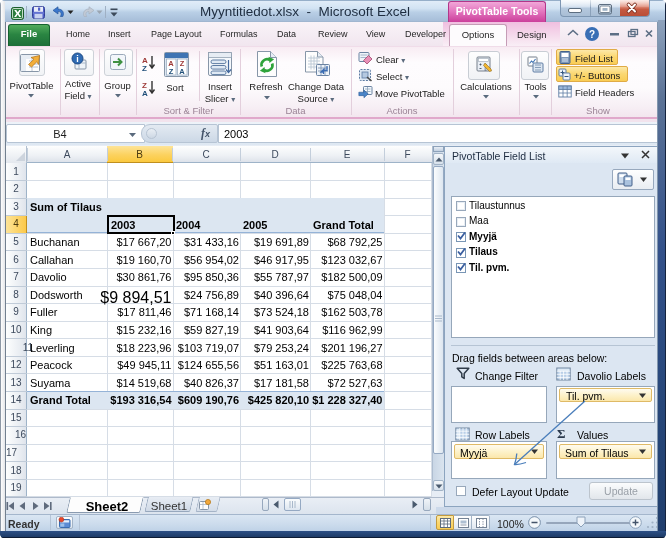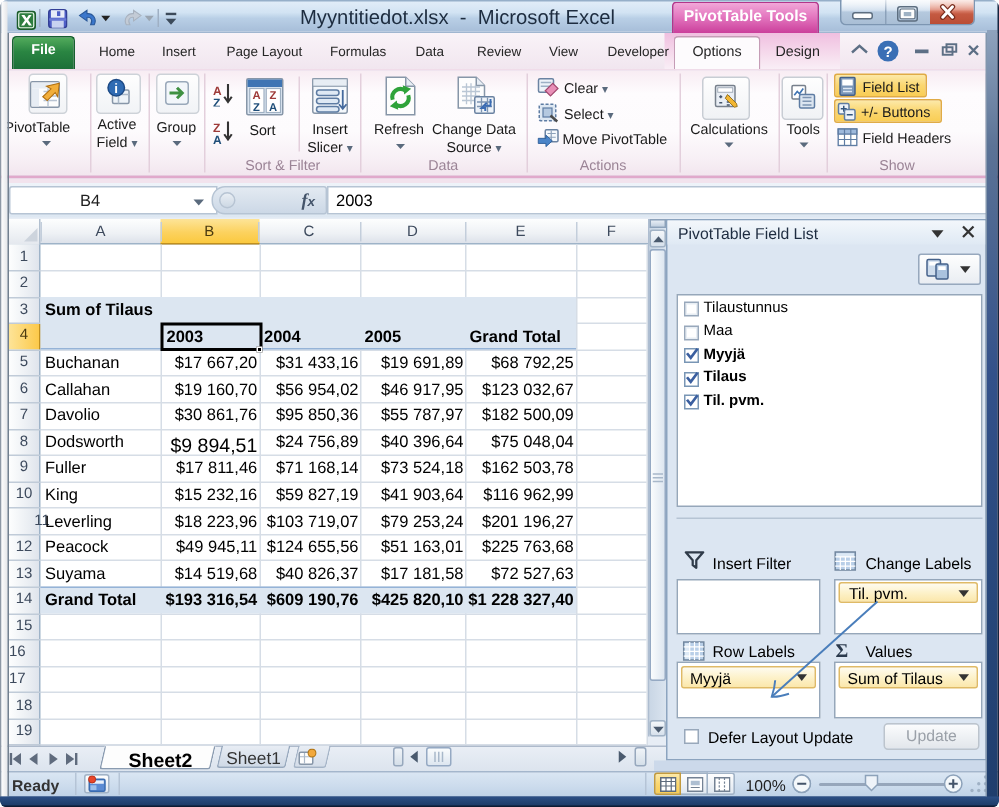--- a/index.html
+++ b/index.html
@@ -119,21 +119,21 @@
 <div class="abs" style="left:19px;top:49px;width:26px;height:27px;background:linear-gradient(#fefefe,#f1f3f6);border:1px solid #cdd2d8;border-radius:3px;"></div>
 <div class="abs" style="left:64px;top:49px;width:30px;height:27px;background:linear-gradient(#fefefe,#f1f3f6);border:1px solid #cdd2d8;border-radius:3px;"></div>
 <div class="abs" style="left:104px;top:49px;width:29px;height:27px;background:linear-gradient(#fefefe,#f1f3f6);border:1px solid #cdd2d8;border-radius:3px;"></div>
 <svg style="left:18px;top:50px;" width="26" height="26" viewBox="0 0 26 26">
  <rect x="2.5" y="4.5" width="19" height="17" rx="1" fill="#fdfdfd" stroke="#8796a8"></rect>
  <rect x="3" y="5" width="18" height="4" fill="#e7edf4"></rect>
  <rect x="3" y="9" width="5" height="12" fill="#e7edf4"></rect>
  <path d="M11 11 h9 M11 14 h9 M11 17 h9 M14 9 v12" stroke="#b9c4d2" stroke-width="1"></path>
  <path d="M21.5 5.5 L13 7.5 L16 9.2 L10.5 14.5 L13.5 17 L18.8 11.8 L20.5 14.5 Z" fill="#f2ae3a" stroke="#b06f10" stroke-width="0.7"></path>
 </svg>
-<div class="txt" style="left:3px;top:80px;width:57px;text-align:left;font-size:9.5px;color:#1a1a1a;">PivotTable</div>
+<div class="txt" style="left:3px;top:80px;width:57px;text-align:center;font-size:9.5px;color:#1a1a1a;">PivotTable</div>
 <svg style="left:27px;top:93px;" width="8" height="5" viewBox="0 0 8 5">
       <path d="M1 1 l6 0 l-3 3.4 z" fill="#5a6a7d"></path>
     </svg>
 
 <svg style="left:70px;top:52px;" width="20" height="20" viewBox="0 0 20 20">
  <rect x="5" y="8" width="11" height="9" rx="1" fill="#eef3f8" stroke="#8796a8"></rect>
  <path d="M5 11 h11 M9 8 v9" stroke="#aab8c8" stroke-width="1"></path>
  <circle cx="7.5" cy="6.5" r="5.5" fill="#2f6bb3" stroke="#1d4a85"></circle>
  <text x="7.5" y="10" font-size="9" font-weight="bold" fill="#fff" text-anchor="middle" font-family="Liberation Serif,serif">i</text>
 </svg>
@@ -322,21 +322,21 @@
 <div class="txt" style="left:6px;top:253.6px;width:20px;text-align:center;font-size:10px;color:#3d4a5d;">6</div>
 <div class="txt" style="left:6px;top:271.2px;width:20px;text-align:center;font-size:10px;color:#3d4a5d;">7</div>
 <div class="txt" style="left:6px;top:288.8px;width:20px;text-align:center;font-size:10px;color:#3d4a5d;">8</div>
 <div class="txt" style="left:6px;top:306.3px;width:20px;text-align:center;font-size:10px;color:#3d4a5d;">9</div>
 <div class="txt" style="left:6px;top:323.9px;width:20px;text-align:center;font-size:10px;color:#3d4a5d;">10</div>
 <div class="txt" style="left:6px;top:341.5px;width:44px;text-align:center;font-size:10px;color:#3d4a5d;">11</div>
 <div class="txt" style="left:6px;top:359.1px;width:20px;text-align:center;font-size:10px;color:#3d4a5d;">12</div>
 <div class="txt" style="left:6px;top:376.7px;width:20px;text-align:center;font-size:10px;color:#3d4a5d;">13</div>
 <div class="txt" style="left:6px;top:394.2px;width:20px;text-align:center;font-size:10px;color:#3d4a5d;">14</div>
 <div class="txt" style="left:6px;top:411.8px;width:20px;text-align:center;font-size:10px;color:#3d4a5d;">15</div>
-<div class="txt" style="left:6px;top:429.4px;width:20px;text-align:left;font-size:10px;color:#3d4a5d;">16</div>
+<div class="txt" style="left:6px;top:429.4px;width:20px;text-align:right;font-size:10px;color:#3d4a5d;">16</div>
 <div class="txt" style="left:6px;top:447.0px;width:20px;font-size:10px;color:#3d4a5d;">17</div>
 <div class="txt" style="left:6px;top:464.6px;width:20px;text-align:center;font-size:10px;color:#3d4a5d;">18</div>
 <div class="txt" style="left:6px;top:482.1px;width:20px;text-align:center;font-size:10px;color:#3d4a5d;">19</div>
 <div class="abs" style="left:27px;top:180.0px;width:404px;height:1px;background:#d6dde6;"></div>
 <div class="abs" style="left:27px;top:197.6px;width:404px;height:1px;background:#d6dde6;"></div>
 <div class="abs" style="left:27px;top:215.2px;width:404px;height:1px;background:#d6dde6;"></div>
 <div class="abs" style="left:27px;top:232.7px;width:404px;height:1px;background:#d6dde6;"></div>
 <div class="abs" style="left:27px;top:250.3px;width:404px;height:1px;background:#d6dde6;"></div>
 <div class="abs" style="left:27px;top:267.9px;width:404px;height:1px;background:#d6dde6;"></div>
 <div class="abs" style="left:27px;top:285.5px;width:404px;height:1px;background:#d6dde6;"></div>
@@ -395,21 +395,21 @@
 <div class="txt" style="right:494.5px;top:253.7px;font-size:11px;color:#000;">$19 160,70</div>
 <div class="txt" style="right:427.0px;top:253.7px;font-size:11px;color:#000;">$56 954,02</div>
 <div class="txt" style="right:357.0px;top:253.7px;font-size:11px;color:#000;">$46 917,95</div>
 <div class="txt" style="right:283.5px;top:253.7px;font-size:11px;color:#000;">$123 032,67</div>
 <div class="txt" style="left:30px;top:271.3px;font-size:11px;color:#000;">Davolio</div>
 <div class="txt" style="right:494.5px;top:271.3px;font-size:11px;color:#000;">$30 861,76</div>
 <div class="txt" style="right:427.0px;top:271.3px;font-size:11px;color:#000;">$95 850,36</div>
 <div class="txt" style="right:357.0px;top:271.3px;font-size:11px;color:#000;">$55 787,97</div>
 <div class="txt" style="right:283.5px;top:271.3px;font-size:11px;color:#000;">$182 500,09</div>
 <div class="txt" style="left:30px;top:288.9px;font-size:11px;color:#000;">Dodsworth</div>
-<div class="txt" style="right:494.5px;top:288.9px;font-size:13px;color:#000;padding-left:40px;">$9 894,51</div>
+<div class="txt" style="right:494.5px;top:288.9px;font-size:16px;color:#000;padding-left:40px;">$9 894,51</div>
 <div class="txt" style="right:427.0px;top:288.9px;font-size:11px;color:#000;">$24 756,89</div>
 <div class="txt" style="right:357.0px;top:288.9px;font-size:11px;color:#000;">$40 396,64</div>
 <div class="txt" style="right:283.5px;top:288.9px;font-size:11px;color:#000;">$75 048,04</div>
 <div class="txt" style="left:30px;top:306.4px;font-size:11px;color:#000;">Fuller</div>
 <div class="txt" style="right:494.5px;top:306.4px;font-size:11px;color:#000;margin-left:32px;">$17 811,46</div>
 <div class="txt" style="right:427.0px;top:306.4px;font-size:11px;color:#000;">$71 168,14</div>
 <div class="txt" style="right:357.0px;top:306.4px;font-size:11px;color:#000;">$73 524,18</div>
 <div class="txt" style="right:283.5px;top:306.4px;font-size:11px;color:#000;">$162 503,78</div>
 <div class="txt" style="left:30px;top:324.0px;font-size:11px;color:#000;">King</div>
 <div class="txt" style="right:494.5px;top:324.0px;font-size:11px;color:#000;">$15 232,16</div>
@@ -523,30 +523,31 @@
       <path d="M2 5.5 L4.5 8.5 L9 2.5" fill="none" stroke="#3b5fa0" stroke-width="1.8"></path>
     </svg>
 <div class="txt" style="left:469px;top:246.0px;font-size:10px;font-weight:bold;color:#000;">Tilaus</div>
 <div class="abs" style="left:456px;top:263px;width:10px;height:10px;background:#fff;border:1px solid #7996b5;"></div>
 <svg style="left:456px;top:261px;" width="11" height="11" viewBox="0 0 11 11">
       <path d="M2 5.5 L4.5 8.5 L9 2.5" fill="none" stroke="#3b5fa0" stroke-width="1.8"></path>
     </svg>
 <div class="txt" style="left:469px;top:261.5px;font-size:10px;font-weight:bold;color:#000;">Til. pvm.</div>
 
 <div class="abs" style="left:451px;top:345px;width:204px;height:1px;background:#b6c4d4;"></div>
+<div class="txt" style="left:452px;top:352px;font-size:10.5px;color:#000;">Drag fields between areas below:</div>
 <svg style="left:456px;top:367px;" width="14" height="13" viewBox="0 0 14 13">
  <path d="M1.2 1.2 h11.6 l-4.6 5.3 v5 l-2.4 -1.7 v-3.3 z" fill="none" stroke="#2f3b49" stroke-width="1.5" stroke-linejoin="round"></path>
 </svg>
-<div class="txt" style="left:475px;top:369.5px;font-size:10.5px;color:#000;">Insert Filter</div>
+<div class="txt" style="left:475px;top:369.5px;font-size:10.5px;color:#000;">Change Filter</div>
 <svg style="left:556px;top:367px;" width="15" height="14" viewBox="0 0 15 14">
  <rect x="0.8" y="1" width="13.4" height="12" fill="#b9cfe8" stroke="#72879f" stroke-width="1"></rect>
  <rect x="1.6" y="1.8" width="11.8" height="2.6" fill="#dde9f5"></rect>
  <path d="M0.8 4.2 h13.4 M0.8 7.3 h13.4 M0.8 10.4 h13.4 M4.2 4 v9 M7.6 4 v9 M11 4 v9" stroke="#fff" stroke-width="0.8"></path>
 </svg>
-<div class="txt" style="left:577px;top:369.5px;font-size:10.5px;color:#000;">Change Labels</div>
+<div class="txt" style="left:577px;top:369.5px;font-size:10.5px;color:#000;">Davolio Labels</div>
 <div class="abs" style="left:451px;top:385.5px;width:96px;height:37px;background:#fff;border:1px solid #96a7ba;"></div>
 <div class="abs" style="left:556px;top:385.5px;width:99px;height:37px;background:#fff;border:1px solid #96a7ba;"></div>
 <div class="abs" style="left:559px;top:388px;width:93px;height:14px;background:linear-gradient(#fefbf0,#fdf2cb 50%,#fbe7ab);border:1px solid #dfba66;border-radius:2px;"></div>
 <div class="txt" style="left:566px;top:389.5px;font-size:10.5px;color:#000;">Til. pvm.</div>
 <svg style="left:638px;top:392.5px;" width="9" height="6" viewBox="0 0 9 6">
       <path d="M1 0.5 l7 0 l-3.5 4.5 z" fill="#333"></path>
     </svg>
 
 <svg style="left:455px;top:427px;" width="15" height="14" viewBox="0 0 15 14">
  <rect x="0.8" y="1" width="13.4" height="12" fill="#b9cfe8" stroke="#72879f" stroke-width="1"></rect>

